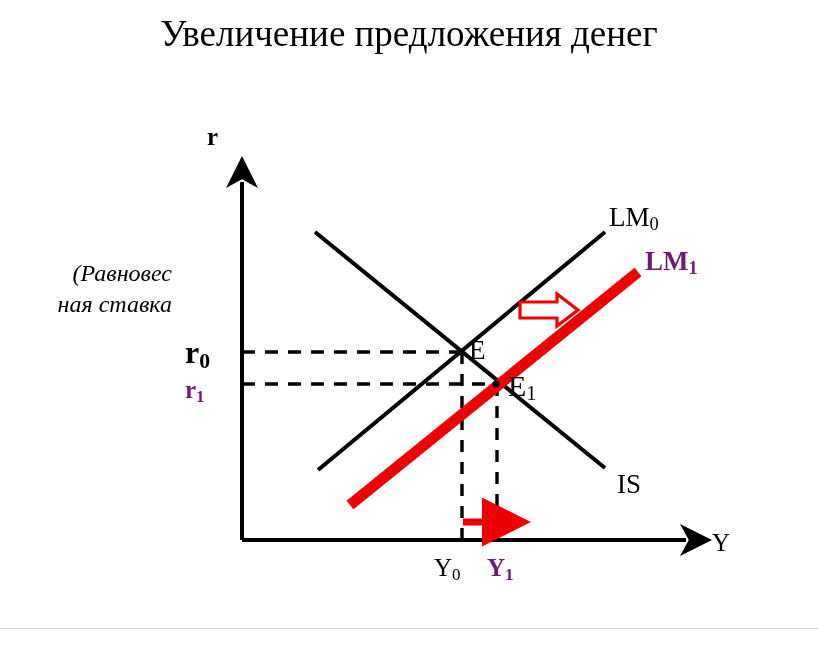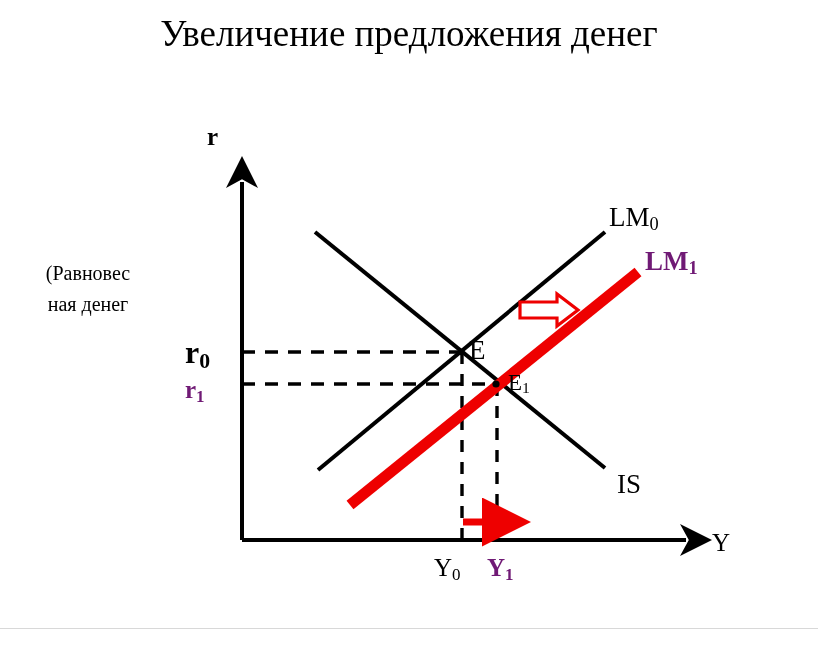--- a/index.html
+++ b/index.html
@@ -32,24 +32,25 @@
     color: #000000;
     font-weight: 400;
     letter-spacing: 0px;
     white-space: nowrap;
   }
   #axis-note {
     position: absolute;
     left: 4px;
     top: 258px;
     width: 168px;
-    font-size: 20px;
+    font-size: 24px;
     line-height: 31px;
     color: #000000;
-    text-align: center;
+    text-align: right;
+    font-style: italic;
   }
   #axis-note div { white-space: nowrap; }
 
   .lbl {
     position: absolute;
     color: #000000;
     white-space: nowrap;
     line-height: 1;
   }
   .lbl sub {
@@ -61,21 +62,21 @@
   .red { color: #701a75; }
 
   #lbl-r   { left: 207px; top: 124px; font-size: 25px; font-weight: 700; }
   #lbl-y   { left: 712px; top: 530px; font-size: 25px; font-weight: 400; }
   #lbl-r0  { left: 185px; top: 336px; font-size: 32px; font-weight: 700; }
   #lbl-r1  { left: 185px; top: 377px; font-size: 25px; font-weight: 700; }
   #lbl-lm0 { left: 609px; top: 204px; font-size: 27px; font-weight: 400; }
   #lbl-lm1 { left: 645px; top: 248px; font-size: 27px; font-weight: 700; }
   #lbl-is  { left: 617px; top: 453px; font-size: 27px; font-weight: 400; margin-top: 18px; }
   #lbl-e   { left: 469px; top: 337px; font-size: 27px; font-weight: 400; }
-  #lbl-e1  { left: 508px; top: 371px; font-size: 23px; font-weight: 400; }
+  #lbl-e1  { left: 508px; top: 371px; font-size: 30px; font-weight: 400; }
   #lbl-y0  { left: 434px; top: 555px; font-size: 25px; font-weight: 400; }
   #lbl-y1  { left: 487px; top: 555px; font-size: 25px; font-weight: 700; }
 
   #figure {
     position: absolute;
     left: 0; top: 0;
     width: 818px;
     height: 647px;
   }
   #bottom-rule {
@@ -89,21 +90,21 @@
 </style>
 </head>
 <body>
 
 <div id="slide">
 
   <div id="title">Увеличение предложения денег</div>
 
   <div id="axis-note">
     <div>(Равновес</div>
-    <div>ная денег</div>
+    <div>ная ставка</div>
   </div>
 
   <svg id="figure" viewBox="0 0 818 647" width="818" height="647" xmlns="http://www.w3.org/2000/svg">
 
     <defs>
       <marker id="axis-arrow" markerWidth="10" markerHeight="10" refX="1.5" refY="4" orient="auto" markerUnits="strokeWidth">
         <path d="M0,0 L8,4 L0,8 L2.2,4 Z" fill="#000000"></path>
       </marker>
       <marker id="small-red-arrow" markerWidth="9" markerHeight="9" refX="1" refY="3.5" orient="auto" markerUnits="strokeWidth">
         <path d="M0,0 L7,3.5 L0,7 Z" fill="#ee0000"></path>

